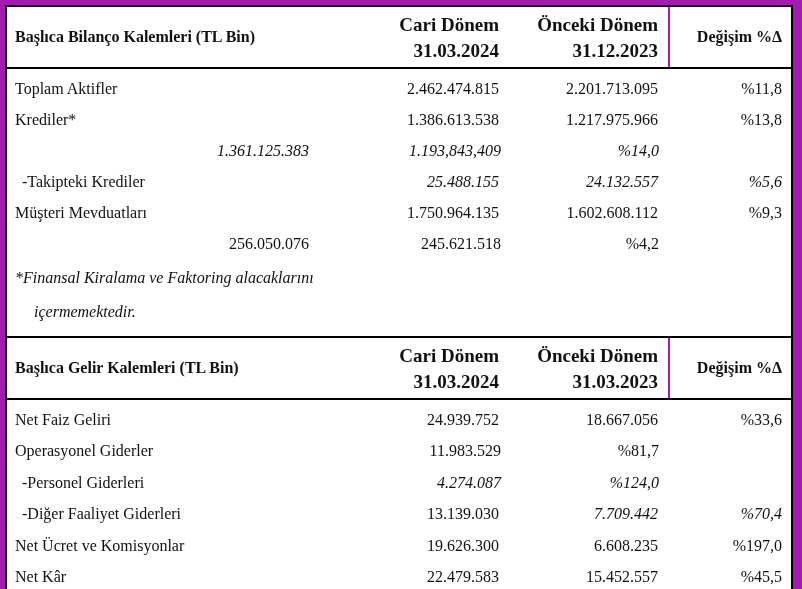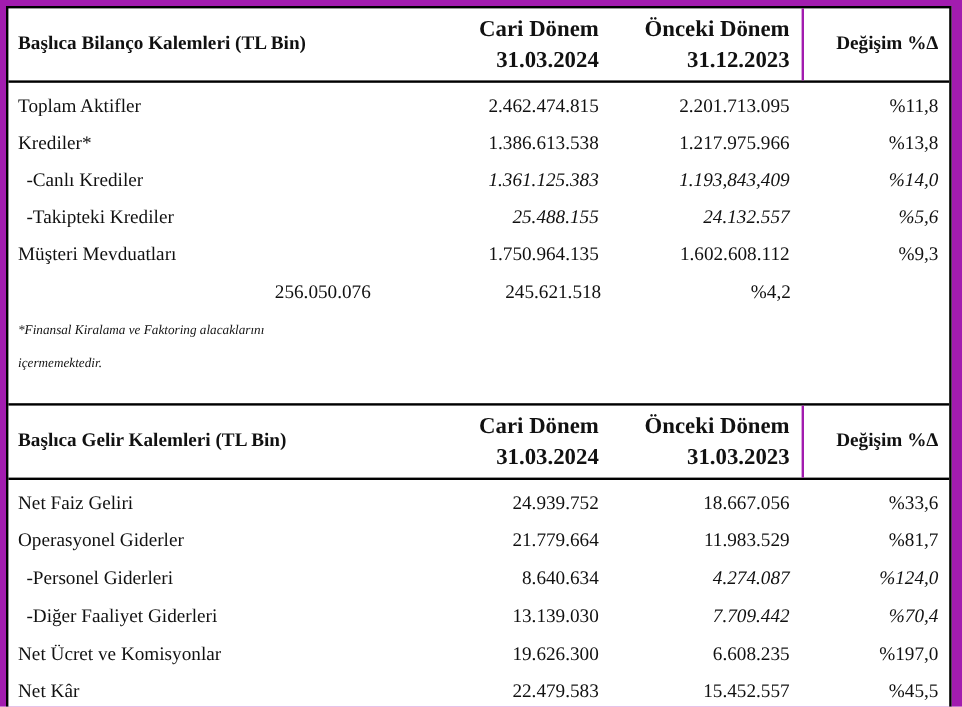--- a/index.html
+++ b/index.html
@@ -53,25 +53,25 @@
   .cell{font-size:16px;white-space:nowrap;overflow:hidden;}
   .c-label{padding-left:8px;}
   .c-label.indent{padding-left:15px;}
   .c-num{text-align:right;padding-right:12px;}
   .c-prev{padding-right:10px;}
   .c-chg{padding-right:9px;}
   .it{font-style:italic;}
   .footnote{
     height:67px;
     padding-left:8px;
-    font-size:11px;
+    font-size:16px;
     font-style:italic;
   }
   .footnote .fline1{margin-top:8px;}
-  .footnote .fline2{margin-top:16px;}
+  .footnote .fline2{margin-top:16px;margin-left:19px;}
   .divider{height:0;border-top:2px solid #000000;}
 </style>
 </head>
 <body>
 
 <div class="sheet">
   <div class="fin-table">
 
     <div class="thead">
       <div class="cell h-label">Başlıca Bilanço Kalemleri (TL Bin)</div>
@@ -93,21 +93,20 @@
           <div class="cell c-num c-prev">2.201.713.095</div>
           <div class="cell c-num c-chg">%11,8</div>
         </div>
         <div class="trow">
           <div class="cell c-label">Krediler*</div>
           <div class="cell c-num">1.386.613.538</div>
           <div class="cell c-num c-prev">1.217.975.966</div>
           <div class="cell c-num c-chg">%13,8</div>
         </div>
         <div class="trow">
-          <div class="cell c-label indent">-Canlı Krediler</div>
           <div class="cell c-num it">1.361.125.383</div>
           <div class="cell c-num c-prev it">1.193,843,409</div>
           <div class="cell c-num c-chg it">%14,0</div>
         </div>
         <div class="trow">
           <div class="cell c-label indent">-Takipteki Krediler</div>
           <div class="cell c-num it">25.488.155</div>
           <div class="cell c-num c-prev it">24.132.557</div>
           <div class="cell c-num c-chg it">%5,6</div>
         </div>
@@ -146,27 +145,25 @@
 
     <div class="tbody t2">
         <div class="trow">
           <div class="cell c-label">Net Faiz Geliri</div>
           <div class="cell c-num">24.939.752</div>
           <div class="cell c-num c-prev">18.667.056</div>
           <div class="cell c-num c-chg">%33,6</div>
         </div>
         <div class="trow">
           <div class="cell c-label">Operasyonel Giderler</div>
-          <div class="cell c-num">21.779.664</div>
           <div class="cell c-num c-prev">11.983.529</div>
           <div class="cell c-num c-chg">%81,7</div>
         </div>
         <div class="trow">
           <div class="cell c-label indent">-Personel Giderleri</div>
-          <div class="cell c-num">8.640.634</div>
           <div class="cell c-num c-prev it">4.274.087</div>
           <div class="cell c-num c-chg it">%124,0</div>
         </div>
         <div class="trow">
           <div class="cell c-label indent">-Diğer Faaliyet Giderleri</div>
           <div class="cell c-num">13.139.030</div>
           <div class="cell c-num c-prev it">7.709.442</div>
           <div class="cell c-num c-chg it">%70,4</div>
         </div>
         <div class="trow">

